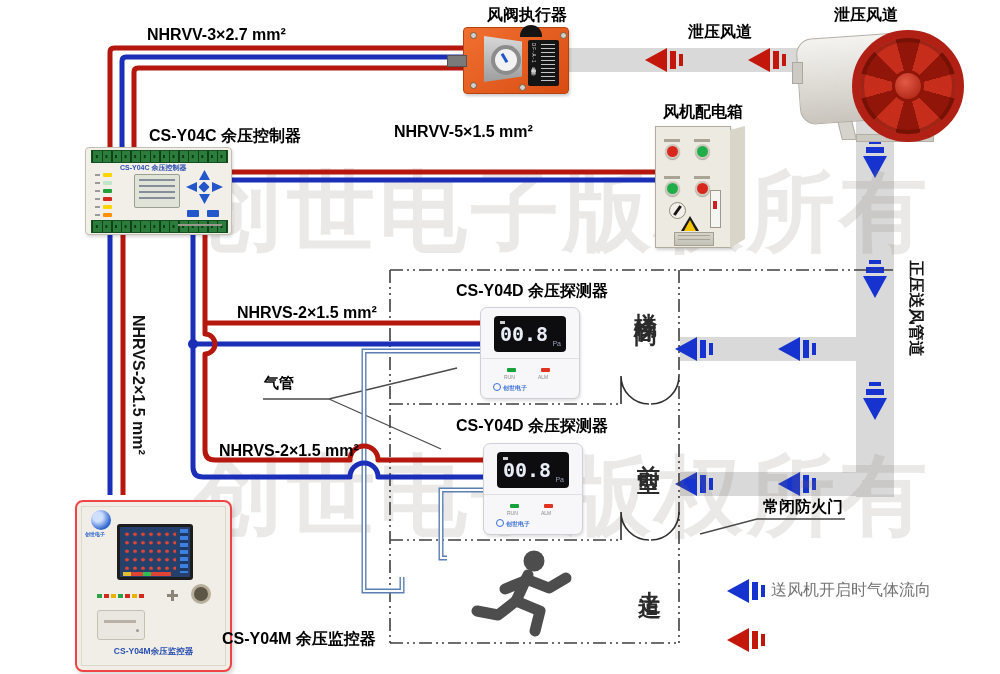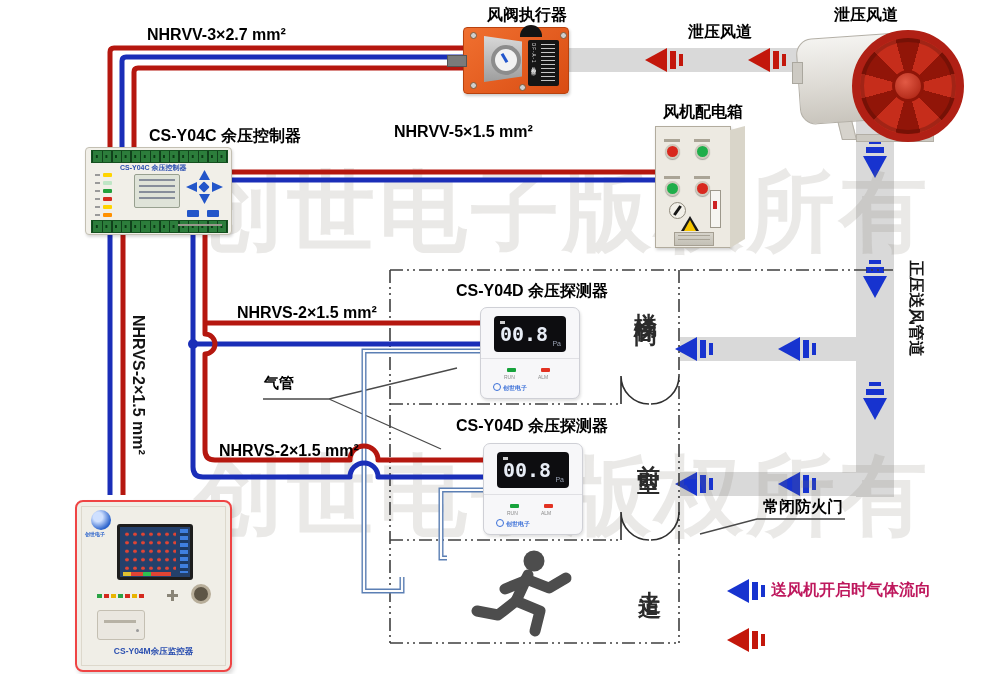--- a/index.html
+++ b/index.html
@@ -117,21 +117,21 @@
              border:1px solid #b3afa6;border-radius:16px 10px 10px 16px}
   #fan .tab{position:absolute;left:2px;top:44px;width:9px;height:20px;background:#cdcac3;border:1px solid #aaa79e}
   #fan .ring{position:absolute;left:62px;top:12px;width:96px;height:96px;border-radius:50%;
              background:repeating-conic-gradient(from 15deg,#c62d1b 0 30deg,#911508 30deg 60deg);
              border:8px solid #b02015;box-shadow:inset 0 0 0 4px rgba(0,0,0,.18)}
   #fan .hub{position:absolute;left:102px;top:52px;width:26px;height:26px;border-radius:50%;
             background:radial-gradient(circle at 40% 35%,#e25a45,#a61d0d);border:3px solid #8f1508}
   #fan .leg{position:absolute;width:13px;height:30px;background:#d6d3cc;border:1px solid #b3afa6}
   #fan .bar{position:absolute;left:66px;top:116px;width:76px;height:6px;background:#ccc9c1;border:1px solid #b3afa6}
 
-  .legend-txt{position:absolute;font-weight:bold;font-size:16px;color:#be185d;white-space:nowrap;z-index:6}
+  .legend-txt{position:absolute;font-weight:normal;font-size:16px;color:#737373;white-space:nowrap;z-index:6}
 </style>
 </head>
 <body>
 
 <div id="stage">
 
   <svg id="base" width="1000" height="674" viewBox="0 0 1000 674">
     <defs>
       <g id="arrL">
         <polygon points="0,0 22,-12 22,12"></polygon>
@@ -367,20 +367,21 @@
   <div class="lbl" style="left:834px;top:6px">泄压风道</div>
   <div class="lbl" style="left:663px;top:103px">风机配电箱</div>
   <div class="lbl" style="left:149px;top:127px">CS-Y04C 余压控制器</div>
   <div class="lbl" style="left:394px;top:123px">NHRVV-5×1.5 mm²</div>
   <div class="lbl" style="left:456px;top:282px">CS-Y04D 余压探测器</div>
   <div class="lbl" style="left:456px;top:417px">CS-Y04D 余压探测器</div>
   <div class="lbl" style="left:237px;top:304px">NHRVS-2×1.5 mm²</div>
   <div class="lbl" style="left:219px;top:442px">NHRVS-2×1.5 mm²</div>
   <div class="lbl sm" style="left:264px;top:374px">气管</div>
   <div class="lbl" style="left:763px;top:498px">常闭防火门</div>
+  <div class="lbl" style="left:222px;top:630px">CS-Y04M 余压监控器</div>
 
   <div class="vlbl" style="left:70px;top:374px;width:136px">NHRVS-2×1.5 mm²</div>
   <div class="vlbl" style="left:860px;top:298px;width:110px">正压送风管道</div>
 
   <div class="room-lbl" style="left:634px;top:294px">楼梯间</div>
   <div class="room-lbl" style="left:637px;top:446px">前室</div>
   <div class="room-lbl" style="left:638px;top:572px">走道</div>
 
   <div class="legend-txt" style="left:771px;top:580px">送风机开启时气体流向</div>
 </div>

